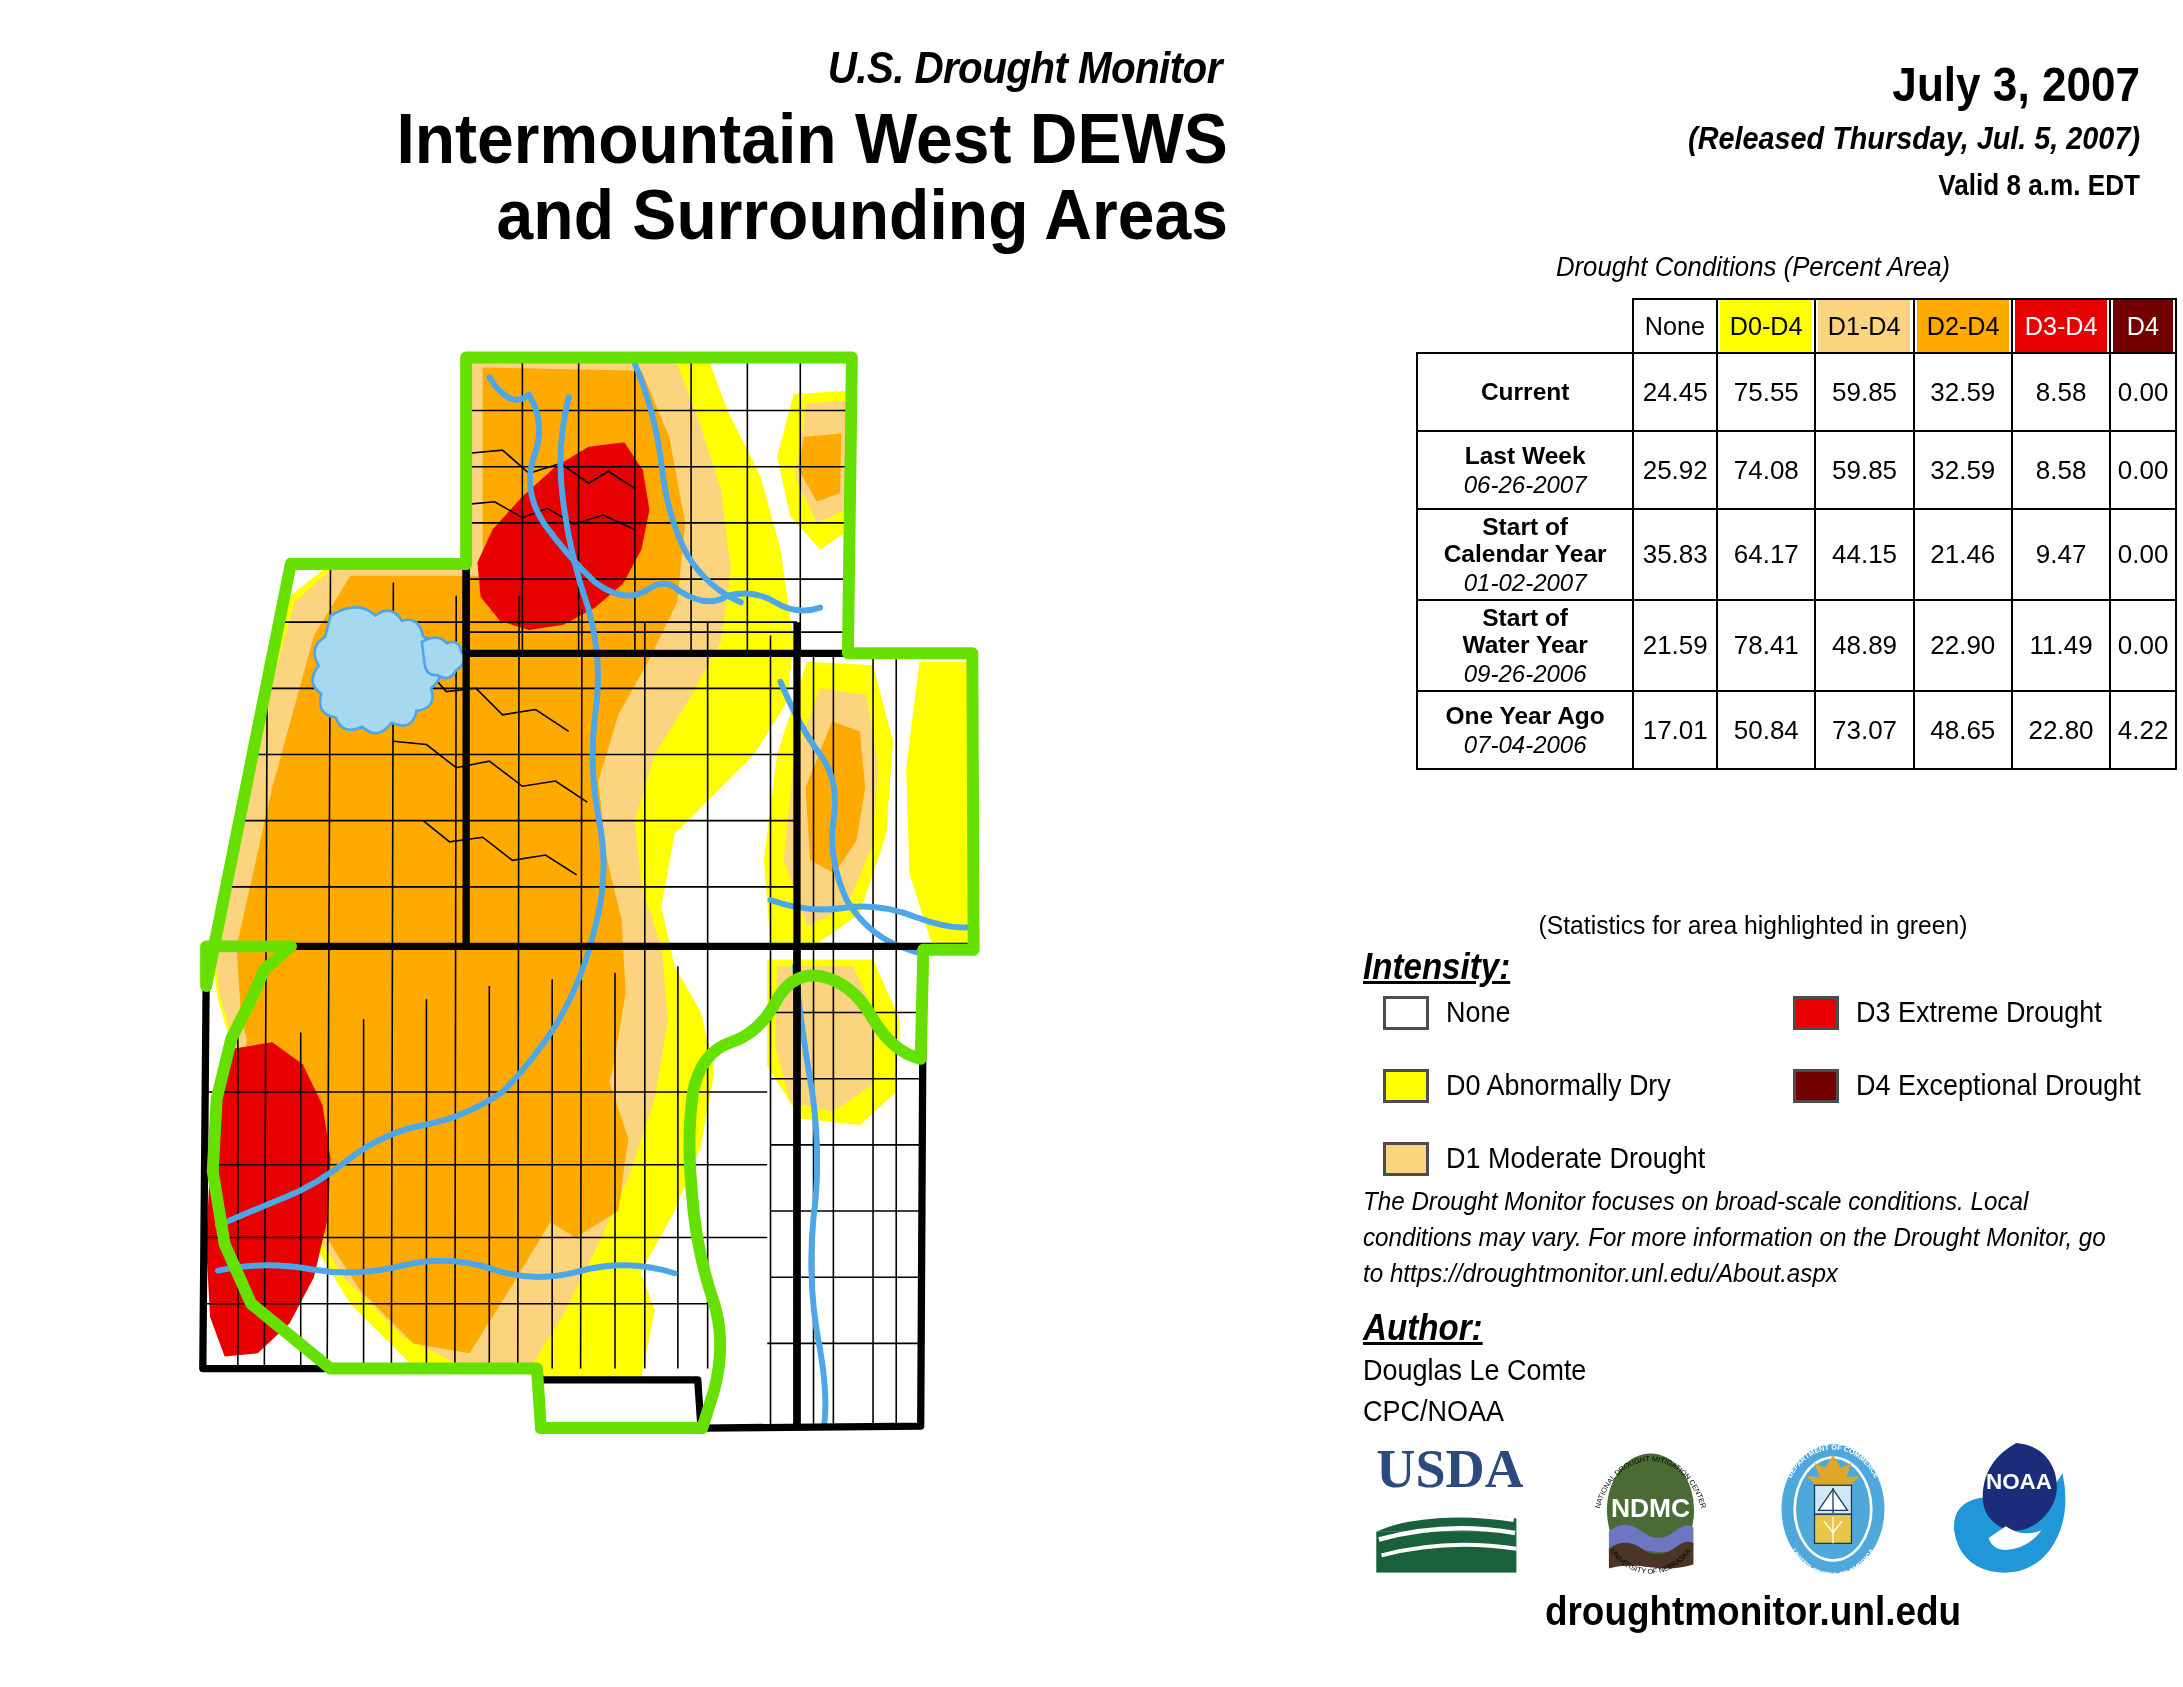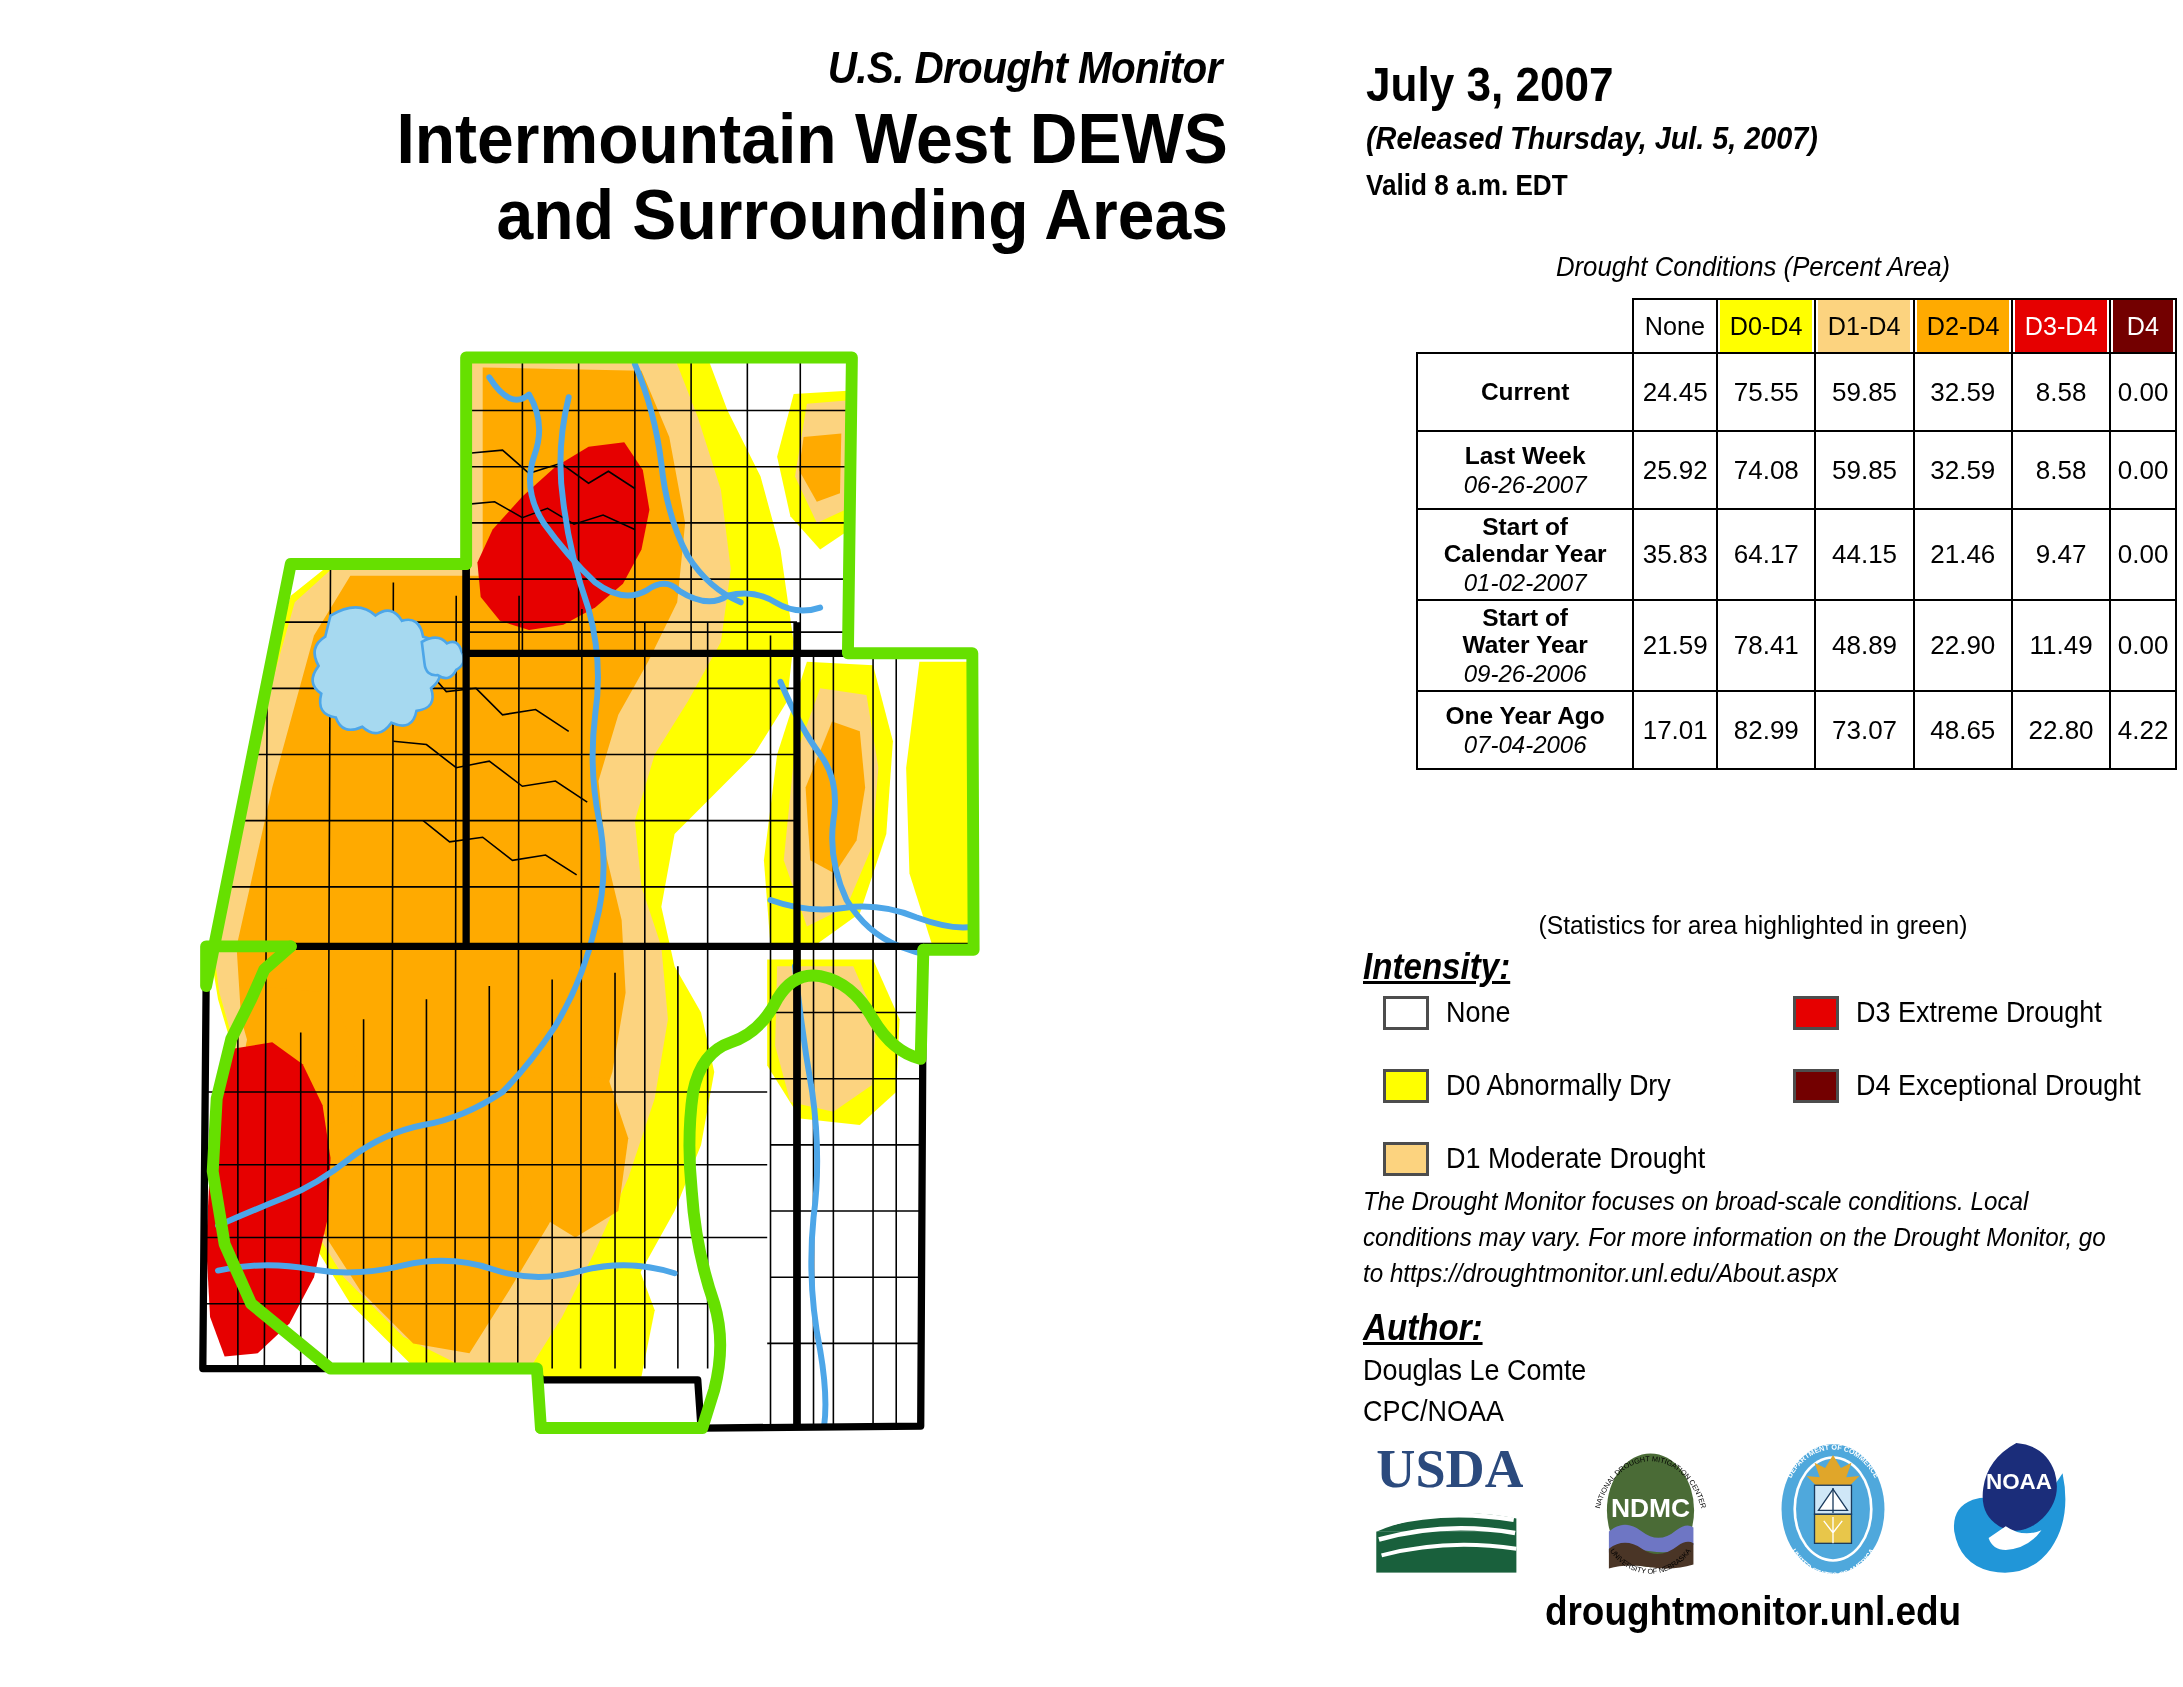--- a/index.html
+++ b/index.html
@@ -15,21 +15,21 @@
   #maintitle{font-size:71px;font-weight:bold;line-height:1.08;margin-top:10.6px;
              transform:scaleX(.93);transform-origin:center;}
 
   
   #map-wrap{position:absolute;left:132px;top:331px;width:1191px;height:1244px;}
   #map-svg{width:100%;height:100%;display:block;}
 
   
   #right-panel{position:absolute;left:1323px;top:0;width:860px;height:1687px;}
 
-  #date-block{position:absolute;left:0;top:60px;width:860px;text-align:left;}
+  #date-block{position:absolute;left:0;top:60px;width:860px;text-align:right;}
   #issue-date{font-size:49px;font-weight:bold;line-height:1.0;transform:scaleX(.9);}
   #release-note{font-size:32px;font-weight:bold;font-style:italic;margin-top:10.6px;
                 transform:scaleX(.9);}
   #valid-note{font-size:29px;font-weight:bold;margin-top:12px;transform:scaleX(.9);}
 
   #table-caption{position:absolute;left:0;top:251px;width:860px;text-align:center;
                  font-size:28px;font-style:italic;transform:scaleX(.92);}
 
   
   #stats-table{position:absolute;left:93px;top:298px;border-collapse:collapse;
@@ -334,21 +334,21 @@
           <td>21.59</td>
           <td>78.41</td>
           <td>48.89</td>
           <td>22.90</td>
           <td>11.49</td>
           <td>0.00</td>
         </tr>
         <tr>
           <td class="rowlabel"><span>One Year Ago</span><span class="sub">07-04-2006</span></td>
           <td>17.01</td>
-          <td>82.99</td>
+          <td>50.84</td>
           <td>73.07</td>
           <td>48.65</td>
           <td>22.80</td>
           <td>4.22</td>
         </tr>
       </tbody>
   </table>
 
   <div id="stats-note">(Statistics for area highlighted in green)</div>
 

